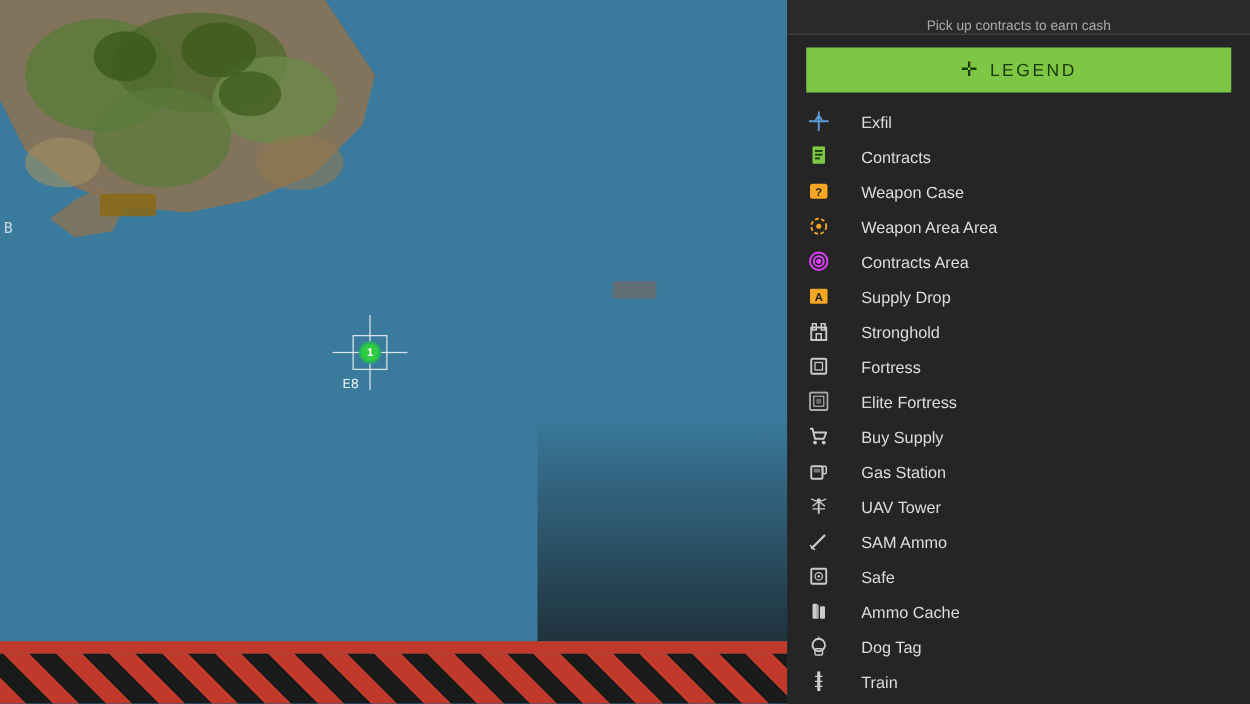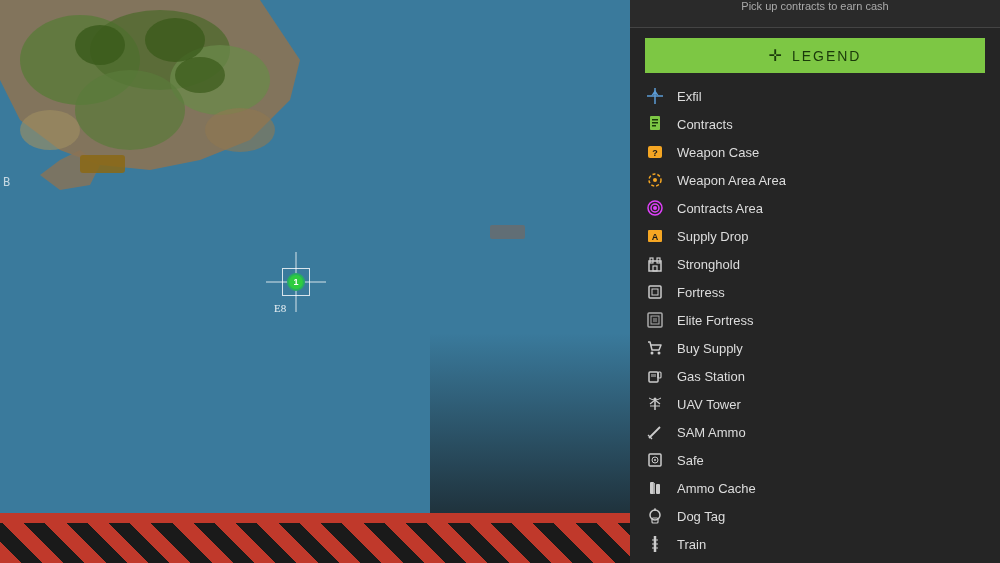--- a/index.html
+++ b/index.html
@@ -86,21 +86,21 @@
       color: white;
       font-weight: bold;
     }
 
     .grid-label {
       position: absolute;
       top: calc(50% + 20px);
       left: calc(47% - 22px);
       color: rgba(255,255,255,0.9);
       font-size: 11px;
-      font-family: Liberation Serif, serif;
+      font-family: Liberation Mono, monospace;
     }
 
     
     .boat1 {
       position: absolute;
       top: 155px;
       left: 80px;
       width: 45px;
       height: 18px;
       background: #8B6914;
@@ -161,21 +161,21 @@
       background: #1e1e1e;
       display: flex;
       flex-direction: column;
       position: relative;
     }
 
     .top-hint {
       height: 28px;
       background: #2a2a2a;
       display: flex;
-      align-items: flex-start;
+      align-items: flex-end;
       justify-content: center;
       border-bottom: 1px solid #444;
     }
 
     .top-hint span {
       color: #aaa;
       font-size: 11px;
     }
 
     .legend-panel {
@@ -226,20 +226,21 @@
       display: flex;
       align-items: center;
       justify-content: center;
       flex-shrink: 0;
       font-size: 13px;
     }
 
     .legend-label {
       color: #ddd;
       font-size: 13px;
+      margin-left: 12px;
     }
 
     
     .island-svg {
       position: absolute;
       top: 0;
       left: 0;
     }
 
     

